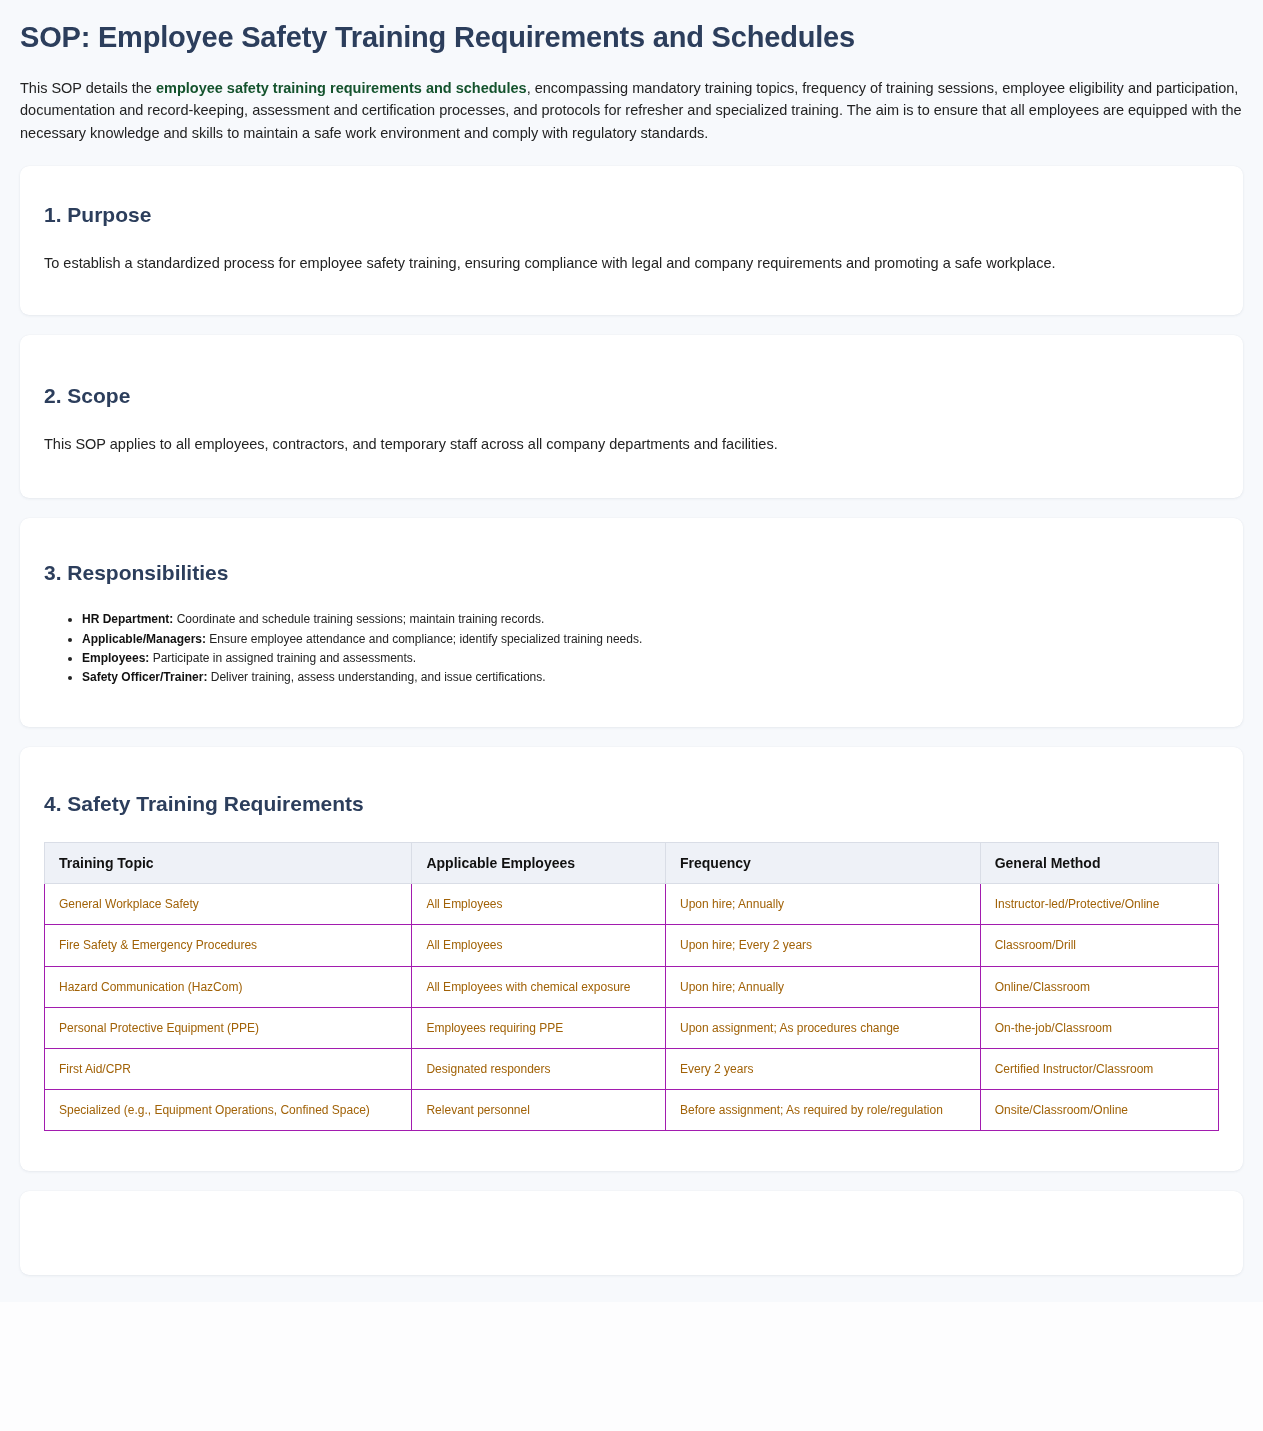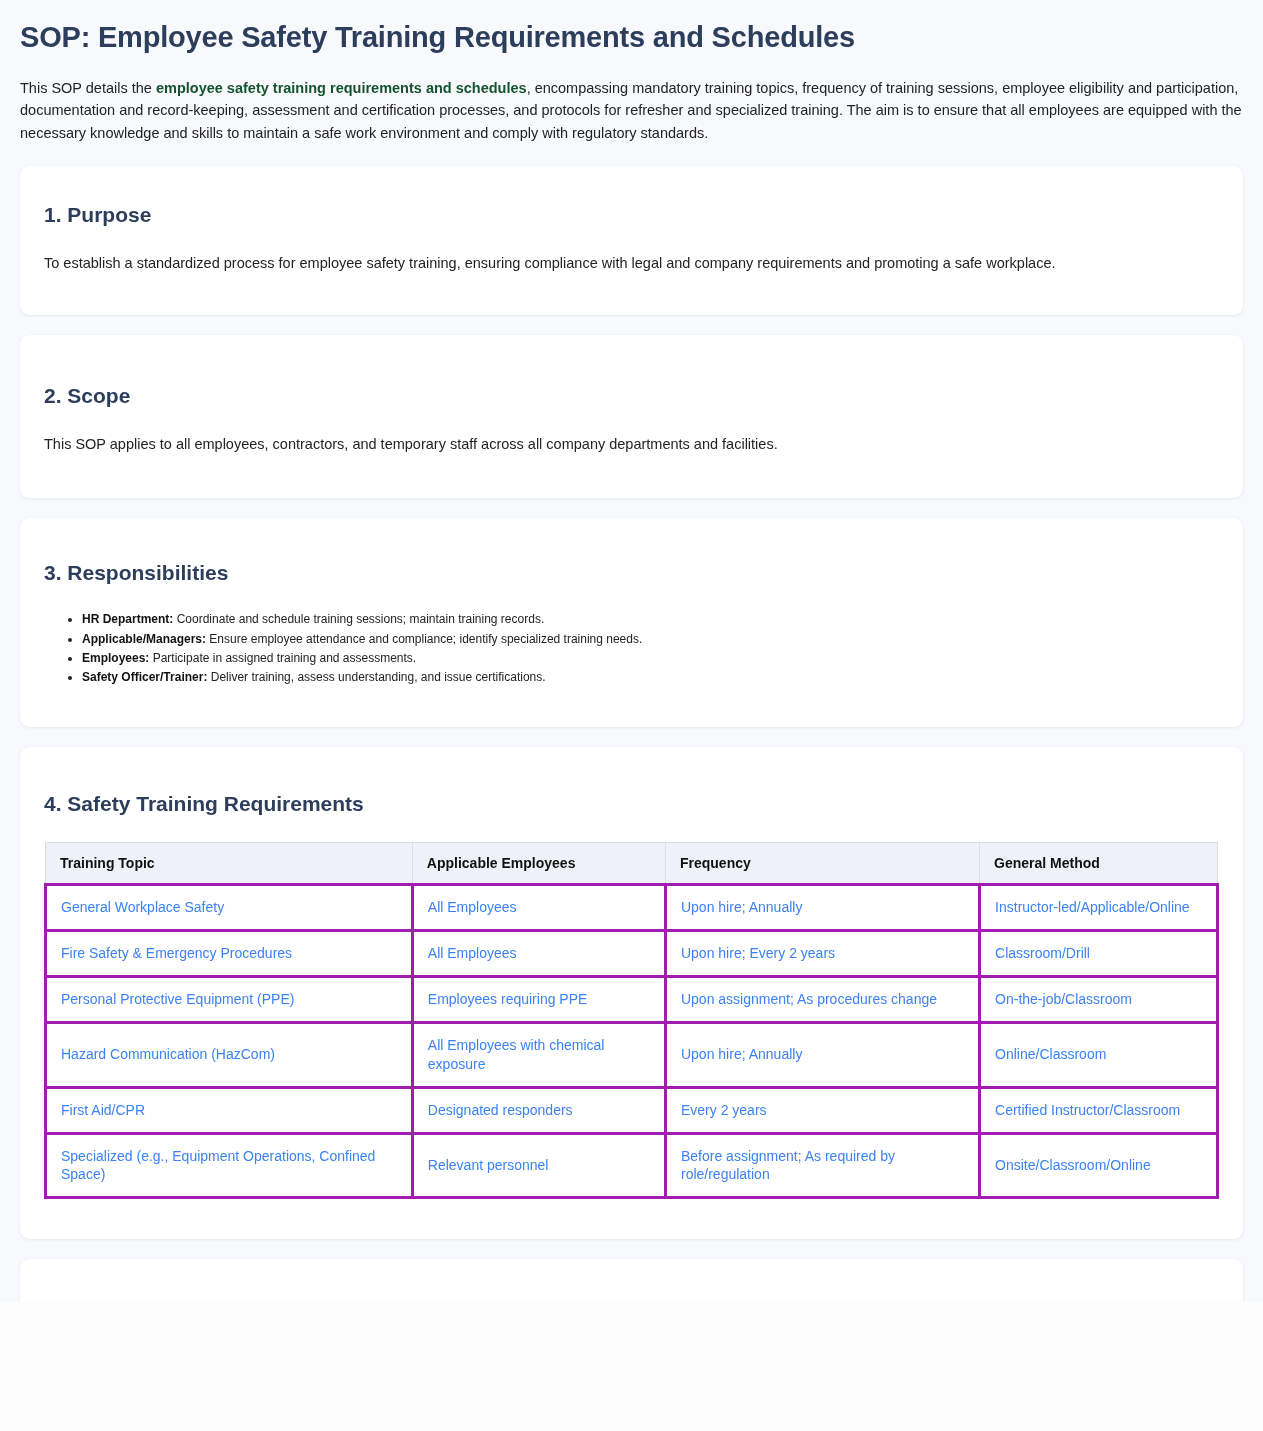--- a/index.html
+++ b/index.html
@@ -93,25 +93,25 @@
     text-align: left;
     font-weight: bold;
     color: #111111;
     padding: 11px 14px;
     border: 1px solid #d9dde6;
     font-size: 14px;
     line-height: 1.3;
   }
   table.req-table td {
     padding: 12px 14px;
-    border: 3px solid #a21caf;
-    color: #3b82f6;
+    border: 1px solid #a21caf;
+    color: #a16207;
     vertical-align: middle;
     line-height: 1.35;
-    font-size: 14px;
+    font-size: 12px;
   }
   .col-1 { width: 31.3%; }
   .col-2 { width: 21.6%; }
   .col-3 { width: 26.8%; }
   .col-4 { width: 20.3%; }
 
   .page-tail {
     width: 1263px;
     height: 129px;
     background: #fdfdfe;
@@ -156,41 +156,41 @@
           <th class="col-2">Applicable Employees</th>
           <th class="col-3">Frequency</th>
           <th class="col-4">General Method</th>
         </tr>
       </thead>
       <tbody>
         <tr>
           <td>General Workplace Safety</td>
           <td>All Employees</td>
           <td>Upon hire; Annually</td>
-          <td>Instructor-led/Applicable/Online</td>
+          <td>Instructor-led/Protective/Online</td>
         </tr>
         <tr>
           <td>Fire Safety &amp; Emergency Procedures</td>
           <td>All Employees</td>
           <td>Upon hire; Every 2 years</td>
           <td>Classroom/Drill</td>
         </tr>
         <tr>
+          <td>Hazard Communication (HazCom)</td>
+          <td>All Employees with chemical exposure</td>
+          <td>Upon hire; Annually</td>
+          <td>Online/Classroom</td>
+        </tr>
+        <tr>
           <td>Personal Protective Equipment (PPE)</td>
           <td>Employees requiring PPE</td>
           <td>Upon assignment; As procedures change</td>
           <td>On-the-job/Classroom</td>
         </tr>
         <tr>
-          <td>Hazard Communication (HazCom)</td>
-          <td>All Employees with chemical exposure</td>
-          <td>Upon hire; Annually</td>
-          <td>Online/Classroom</td>
-        </tr>
-        <tr>
           <td>First Aid/CPR</td>
           <td>Designated responders</td>
           <td>Every 2 years</td>
           <td>Certified Instructor/Classroom</td>
         </tr>
         <tr>
           <td>Specialized (e.g., Equipment Operations, Confined Space)</td>
           <td>Relevant personnel</td>
           <td>Before assignment; As required by role/regulation</td>
           <td>Onsite/Classroom/Online</td>

